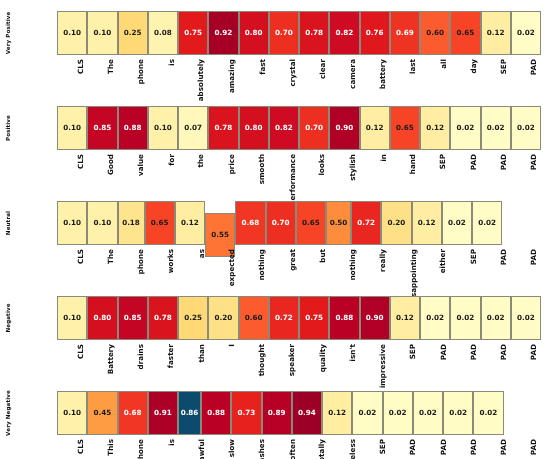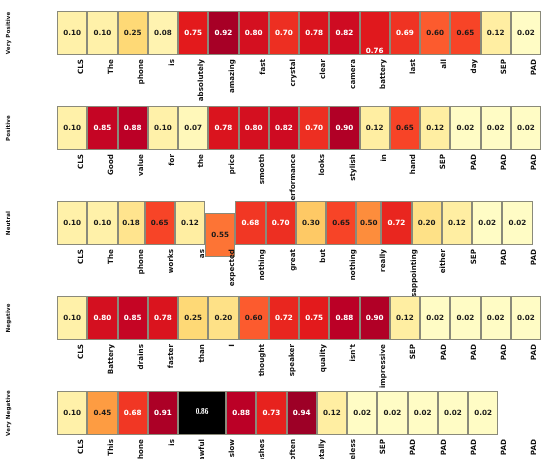--- a/index.html
+++ b/index.html
@@ -122,21 +122,21 @@
         </div>
         <div class="cell dark" style="background: rgb(237, 47, 34); width: 30.25px;">
           <div class="val">0.70</div>
         </div>
         <div class="cell dark" style="background: rgb(218, 20, 30); width: 30.25px;">
           <div class="val">0.78</div>
         </div>
         <div class="cell dark" style="background: rgb(206, 11, 34); width: 30.25px;">
           <div class="val">0.82</div>
         </div>
-        <div class="cell dark" style="background: rgb(224, 24, 29); width: 30.25px; align-items: flex-end;">
+        <div class="cell dark" style="background: rgb(224, 24, 29); width: 30.25px;">
           <div class="val">0.76</div>
         </div>
         <div class="cell dark" style="background: rgb(239, 51, 35); width: 30.25px;">
           <div class="val">0.69</div>
         </div>
         <div class="cell" style="background: rgb(252, 91, 46); width: 30.25px;">
           <div class="val">0.60</div>
         </div>
         <div class="cell" style="background: rgb(247, 68, 39); width: 30.25px;">
           <div class="val">0.65</div>
@@ -326,23 +326,20 @@
         </div>
         <div class="cell" style="background: rgb(253, 116, 53); width: 30.25px; margin-top: 12px;">
           <div class="val">0.55</div>
         </div>
         <div class="cell dark" style="background: rgb(241, 55, 36); width: 30.25px;">
           <div class="val">0.68</div>
         </div>
         <div class="cell dark" style="background: rgb(237, 47, 34); width: 30.25px;">
           <div class="val">0.70</div>
         </div>
-        <div class="cell" style="background: rgb(254, 201, 101); width: 30.25px;">
-          <div class="val">0.30</div>
-        </div>
         <div class="cell" style="background: rgb(247, 68, 39); width: 30.25px;">
           <div class="val">0.65</div>
         </div>
         <div class="cell" style="background: rgb(253, 141, 60); width: 25px;">
           <div class="val">0.50</div>
         </div>
         <div class="cell dark" style="background: rgb(233, 38, 31); width: 30.25px;">
           <div class="val">0.72</div>
         </div>
         <div class="cell" style="background: rgb(254, 225, 135); width: 30.25px;">
@@ -524,28 +521,31 @@
         </div>
         <div class="cell" style="background: rgb(253, 156, 66); width: 30.25px;">
           <div class="val">0.45</div>
         </div>
         <div class="cell dark" style="background: rgb(241, 55, 36); width: 30.25px;">
           <div class="val">0.68</div>
         </div>
         <div class="cell dark" style="background: rgb(172, 0, 38); width: 30.25px;">
           <div class="val">0.91</div>
         </div>
-        <div class="cell dark" style="background: #000000; width: 48px; font-family: Liberation Serif, serif;">
+        <div class="cell dark" style="background: #0c4a6e; width: 23px;">
           <div class="val">0.86</div>
         </div>
         <div class="cell dark" style="background: rgb(187, 0, 38); width: 30.25px;">
           <div class="val">0.88</div>
         </div>
         <div class="cell dark" style="background: rgb(231, 34, 30); width: 30.25px;">
           <div class="val">0.73</div>
+        </div>
+        <div class="cell dark" style="background: rgb(182, 0, 38); width: 30.25px;">
+          <div class="val">0.89</div>
         </div>
         <div class="cell dark" style="background: rgb(157, 0, 38); width: 30.25px;">
           <div class="val">0.94</div>
         </div>
         <div class="cell" style="background: rgb(255, 238, 162); width: 30.25px;">
           <div class="val">0.12</div>
         </div>
         <div class="cell" style="background: rgb(255, 252, 197); width: 30.25px;">
           <div class="val">0.02</div>
         </div>

